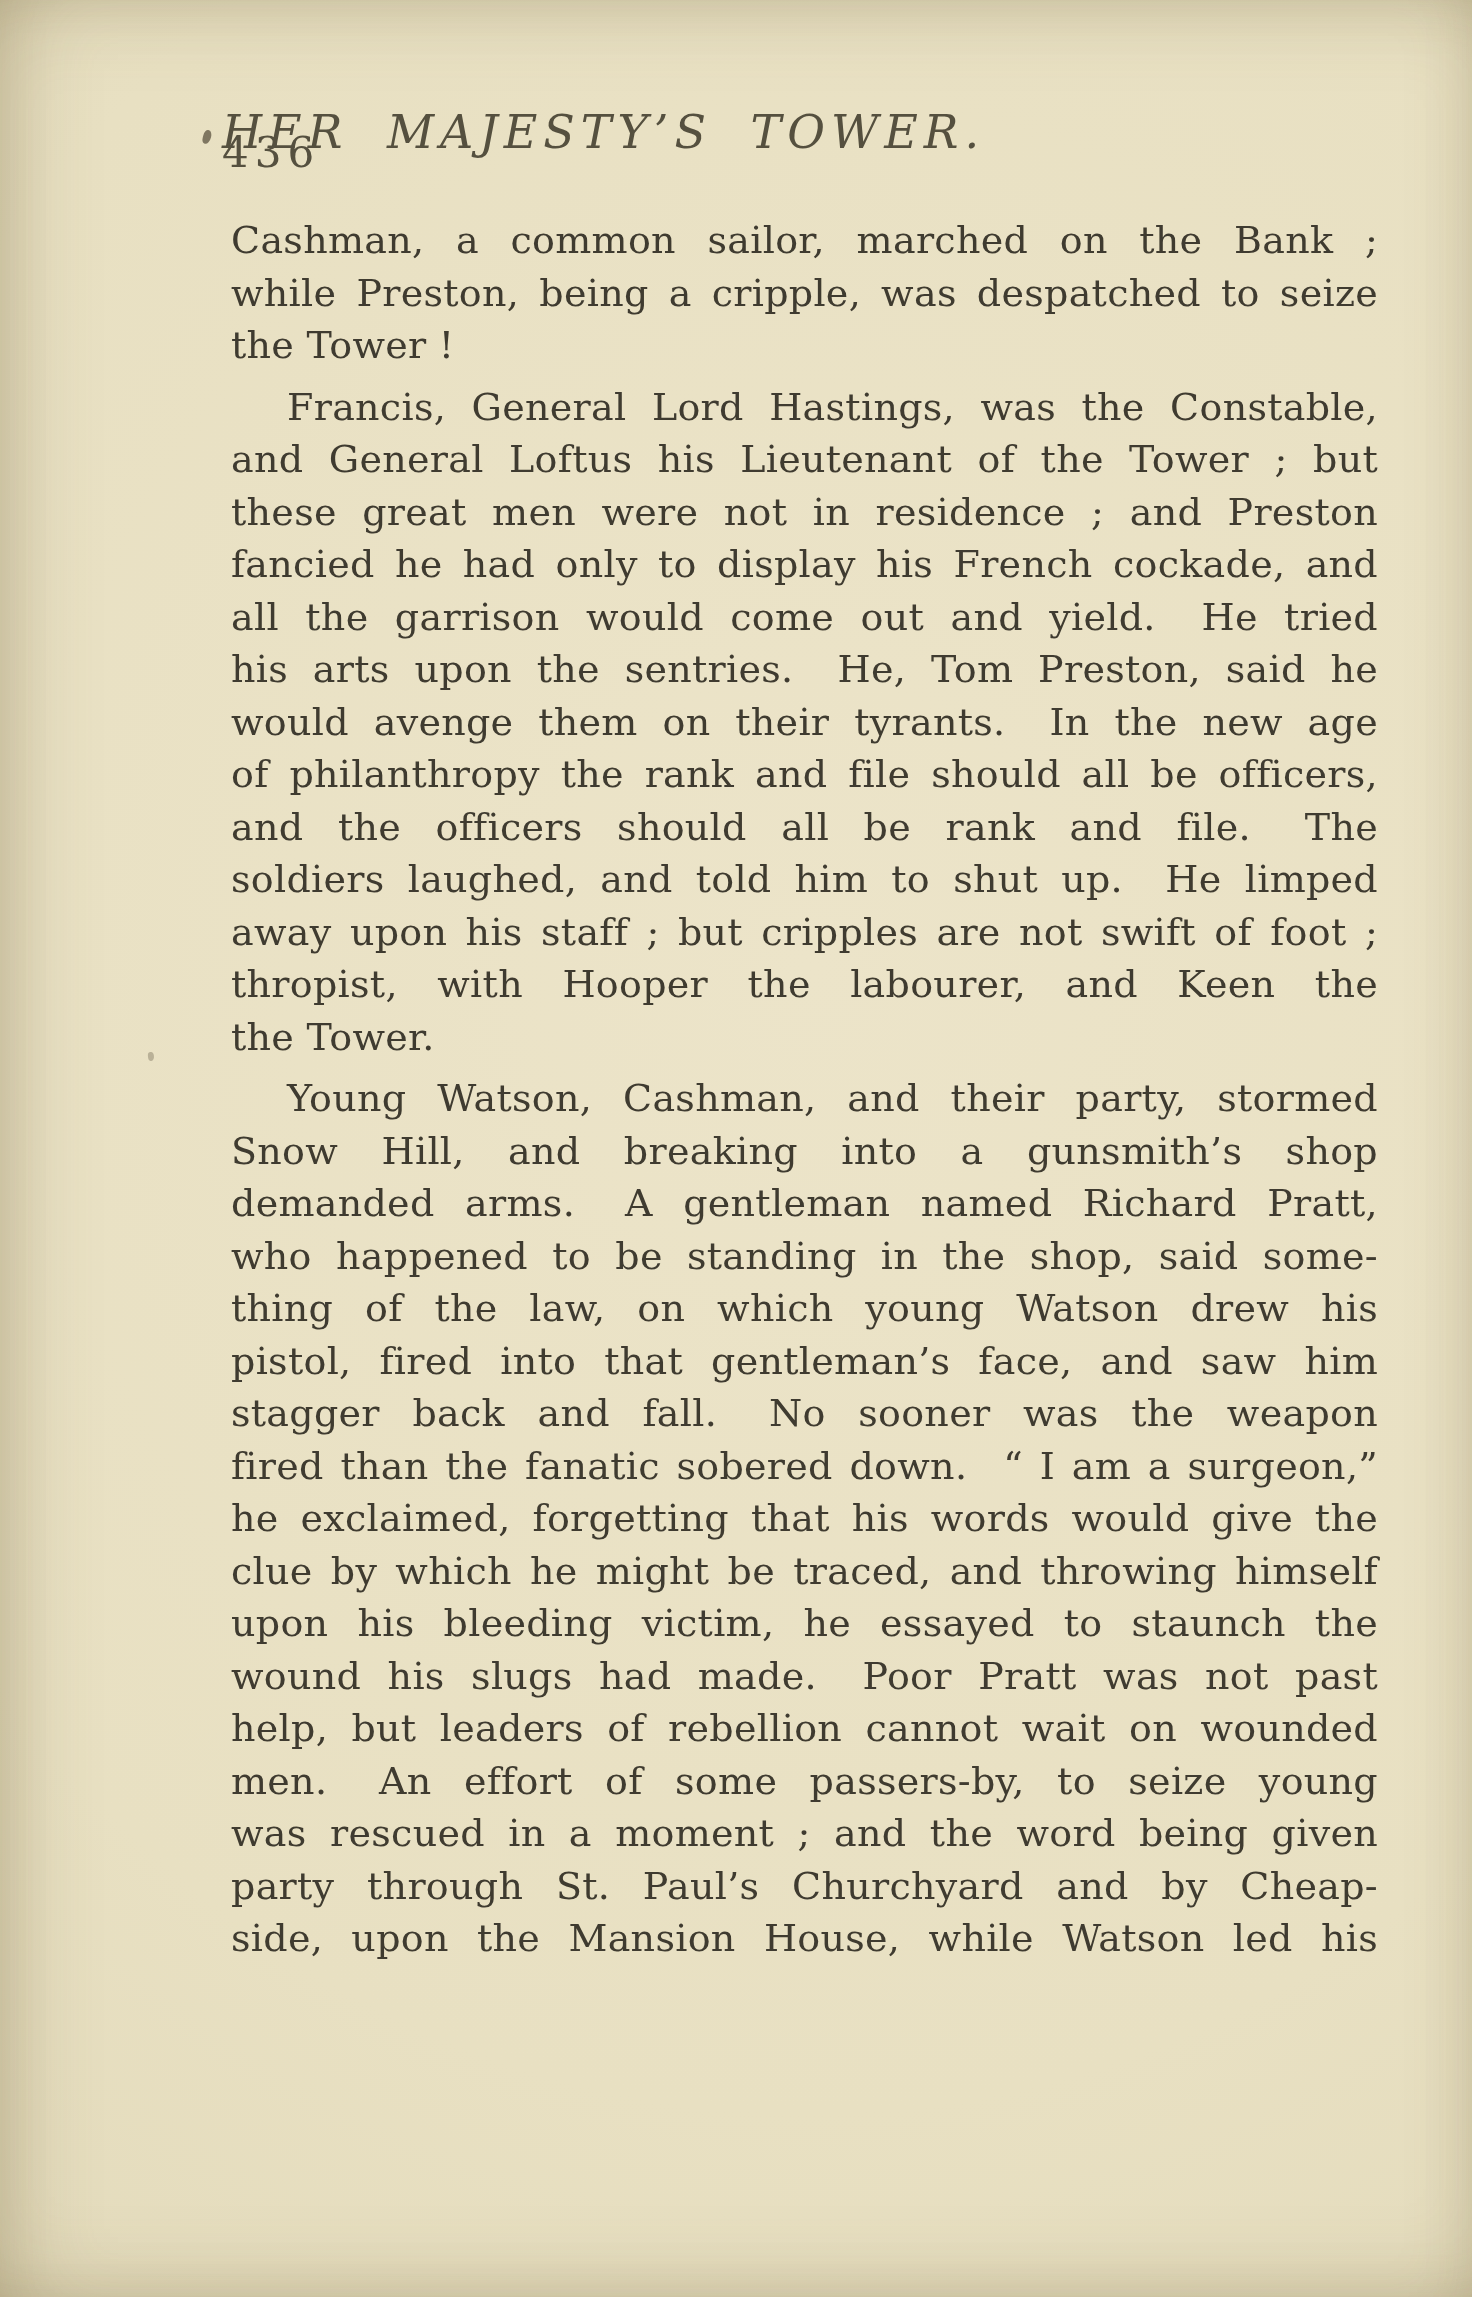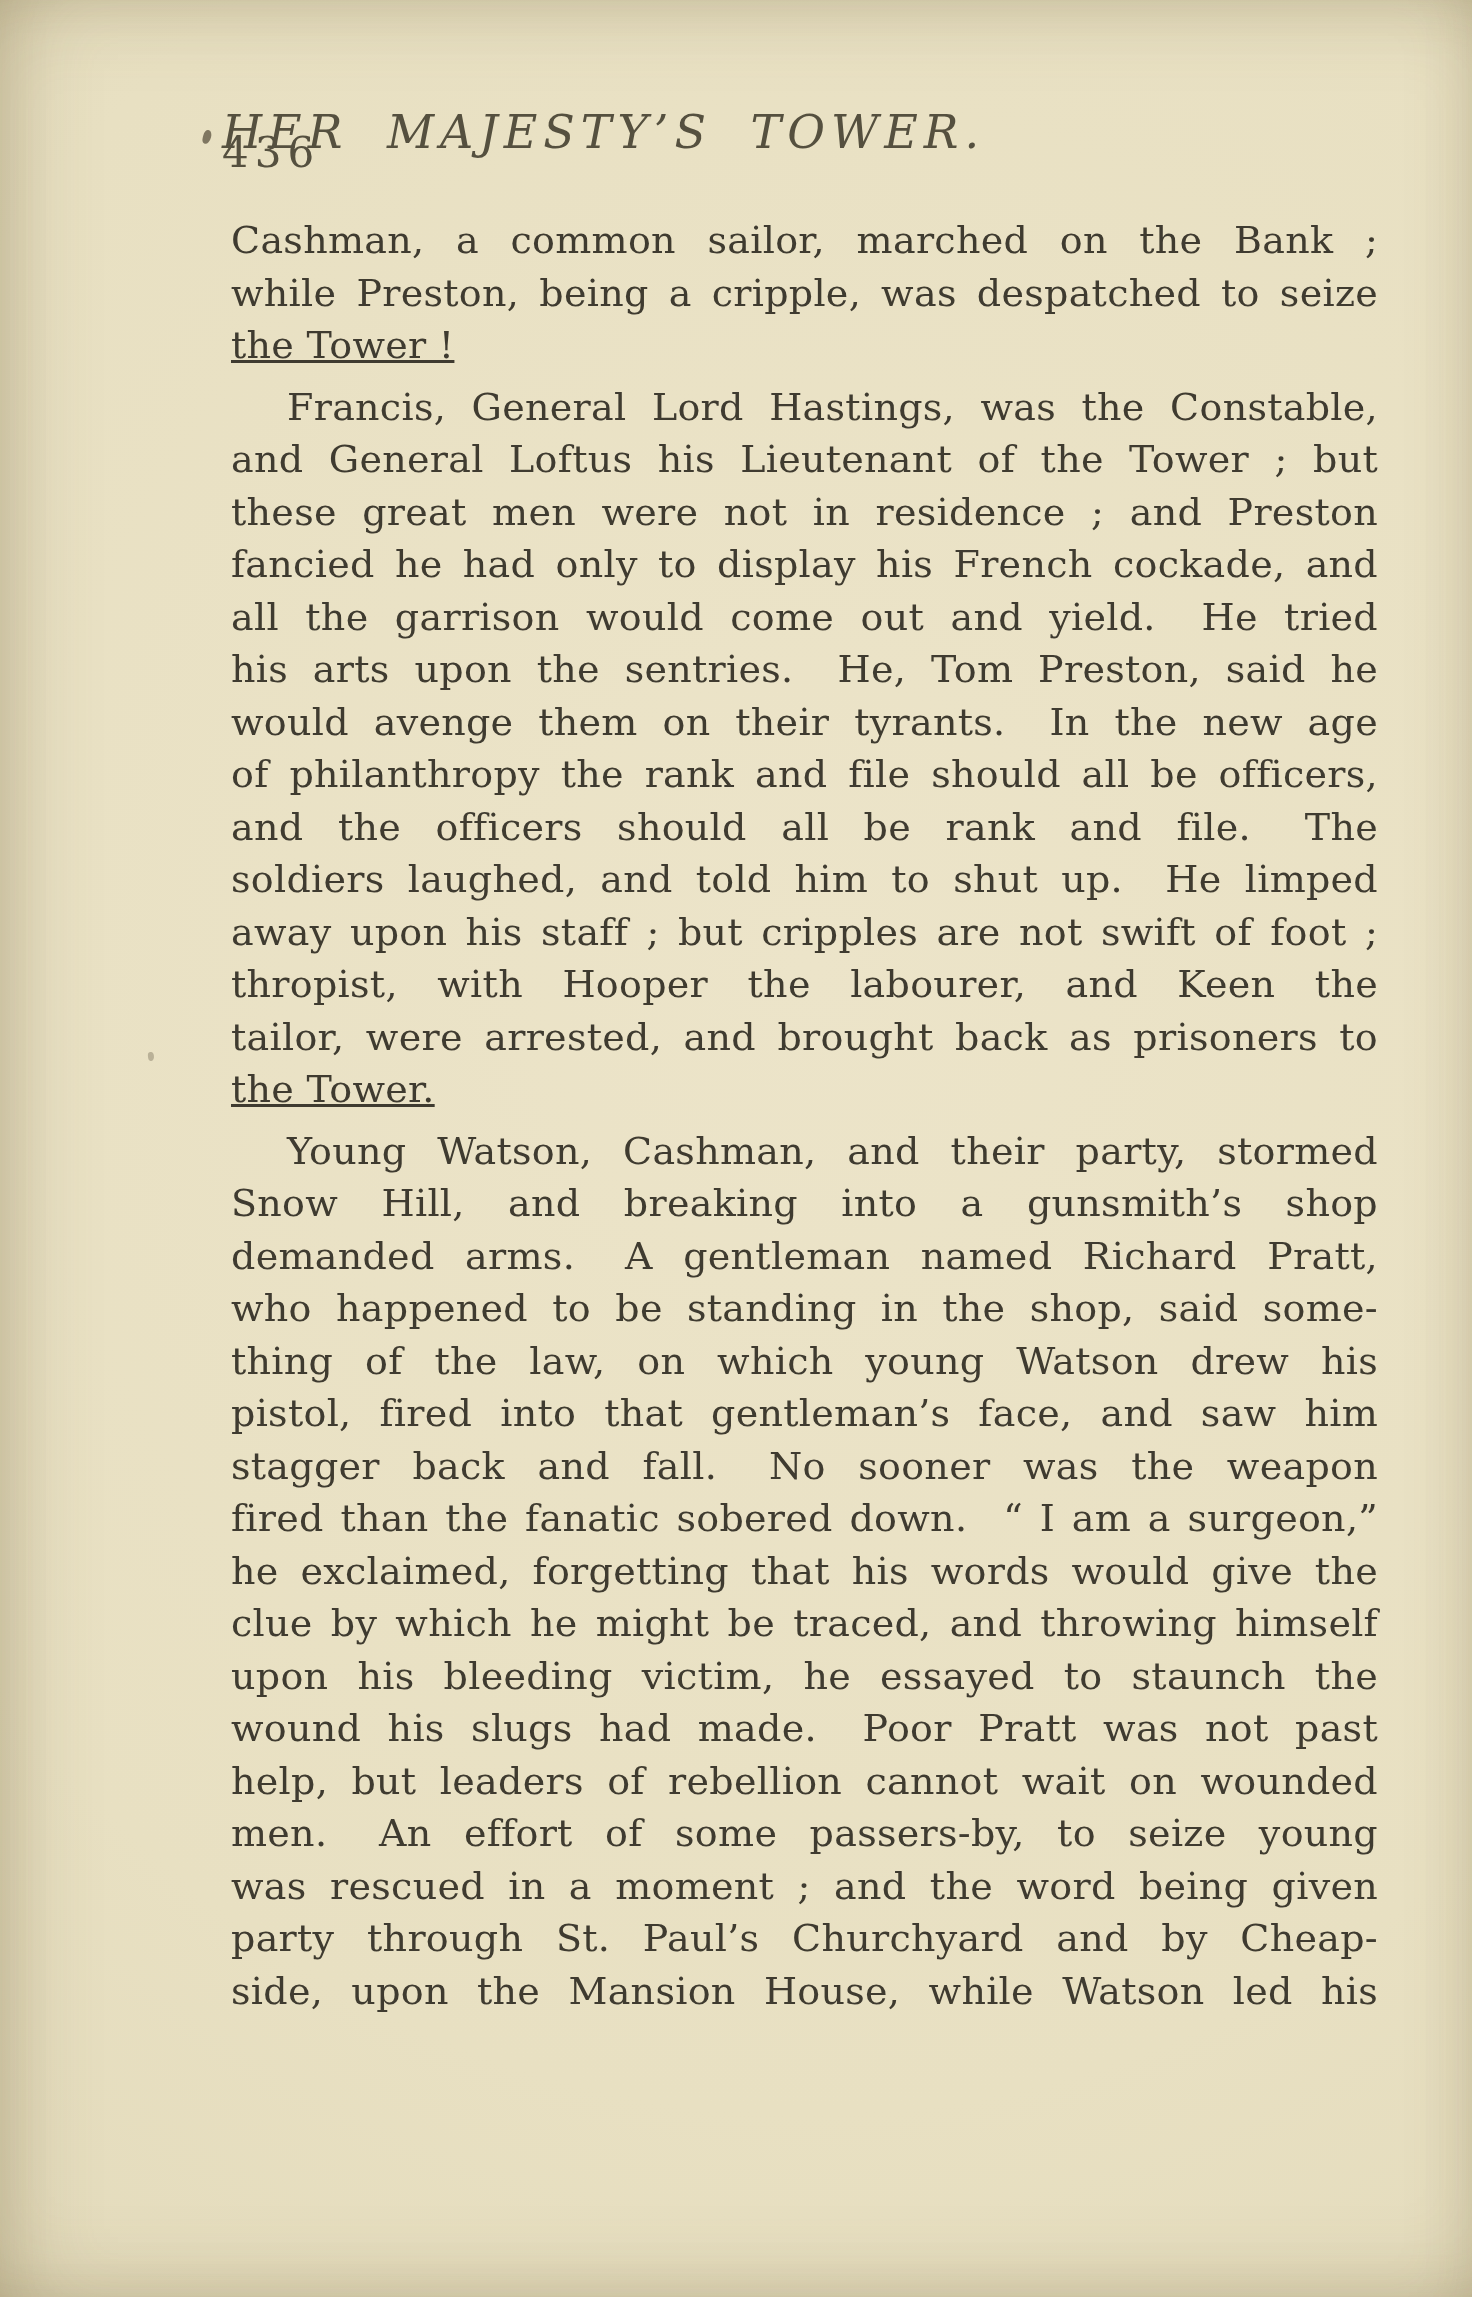--- a/index.html
+++ b/index.html
@@ -68,21 +68,20 @@
 
   .line {
     line-height: 52.5px;
     text-align: justify;
     text-align-last: justify;
     letter-spacing: 0.3px;
   }
 
   .line.flush {
     text-align-last: left;
-    text-decoration: underline;
   }
 
   .line.indent {
     text-indent: 56px;
   }
 
   .scan-speck {
     position: absolute;
     background: rgba(70, 62, 45, .65);
     border-radius: 50% 50% 60% 40%;
@@ -124,21 +123,20 @@
         <div class="line">these great men were not in residence ; and Preston</div>
         <div class="line">fancied he had only to display his French cockade, and</div>
         <div class="line">all the garrison would come out and yield.  He tried</div>
         <div class="line">his arts upon the sentries.  He, Tom Preston, said he</div>
         <div class="line">would avenge them on their tyrants.  In the new age</div>
         <div class="line">of philanthropy the rank and file should all be officers,</div>
         <div class="line">and the officers should all be rank and file.  The</div>
         <div class="line">soldiers laughed, and told him to shut up.  He limped</div>
         <div class="line">away upon his staff ; but cripples are not swift of foot ;</div>
         <div class="line">thropist, with Hooper the labourer, and Keen the</div>
-        <div class="line">tailor, were arrested, and brought back as prisoners to</div>
         <div class="line flush">the Tower.</div>
       </div>
       <div class="paragraph">
         <div class="line indent">Young Watson, Cashman, and their party, stormed</div>
         <div class="line">Snow Hill, and breaking into a gunsmith’s shop</div>
         <div class="line">demanded arms.  A gentleman named Richard Pratt,</div>
         <div class="line">who happened to be standing in the shop, said some-</div>
         <div class="line">thing of the law, on which young Watson drew his</div>
         <div class="line">pistol, fired into that gentleman’s face, and saw him</div>
         <div class="line">stagger back and fall.  No sooner was the weapon</div>

